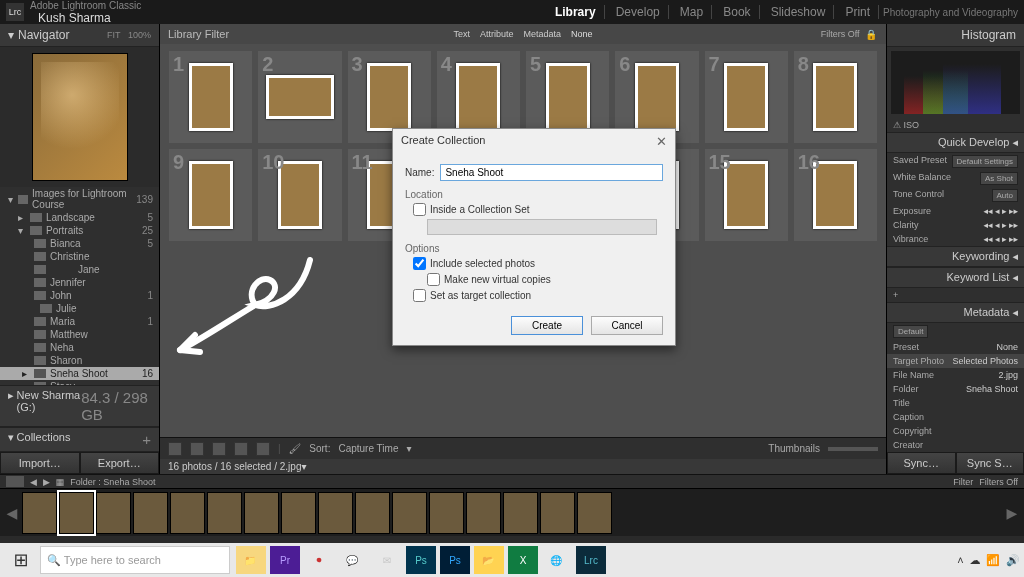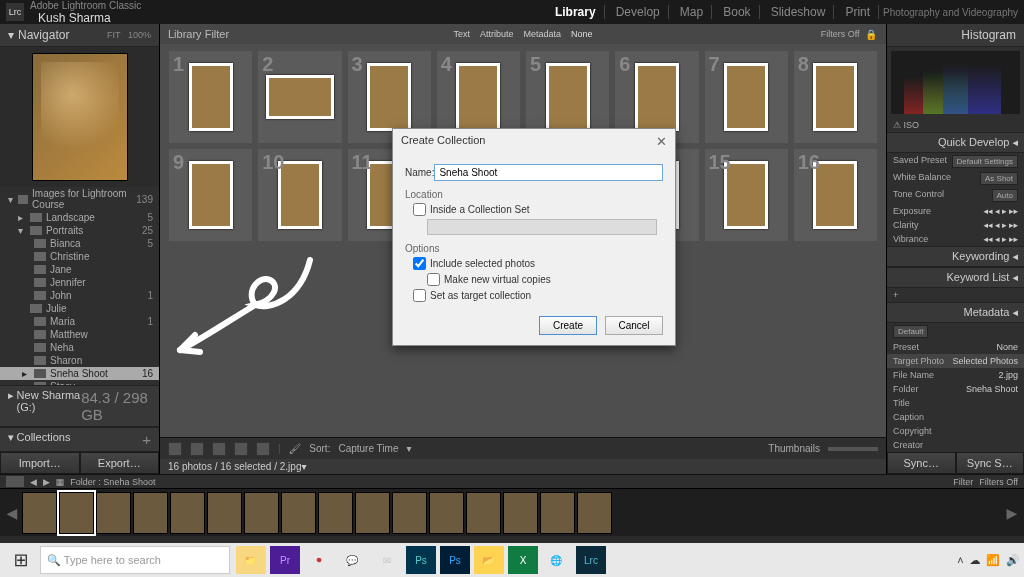--- a/index.html
+++ b/index.html
@@ -72,28 +72,28 @@
 .taskbar .search{ flex:0 0 190px; display:flex; align-items:center; background:#fff; border:1px solid #ccc; height:28px; padding:0 6px; color:#999; font-size:11px;}
 .taskbar .tb-icons{ display:flex; gap:4px; margin-left:4px;}
 .taskbar .tb-icons .ic{ width:30px;height:28px; display:flex;align-items:center;justify-content:center; font-size:10px;}
 .taskbar .tray{ margin-left:auto; display:flex; align-items:center; gap:6px; font-size:11px; color:#333;}
 
 .dialog { position:absolute; top:128px; left:392px; width:284px; background:#f0f0f0; border:1px solid #888; box-shadow:0 4px 10px rgba(0,0,0,.5); color:#333; font-size:11px;}
 .dialog .titlebar{ padding:5px 8px; font-size:11px; display:flex;}
 .dialog .titlebar .x{ margin-left:auto; color:#666; cursor:pointer; font-size:13px;}
 .dialog .body{ padding:6px 12px 10px 12px;}
 .dialog .row{ display:flex; align-items:center; margin:4px 0;}
-.dialog label{ font-size:10px; }
+.dialog label{ font-size:10px; margin-right:6px;}
 .dialog input[type=text]{ flex:1; border:1px solid #6aa7dd; padding:2px 4px; font-size:10px;}
 .dialog .sect{ font-size:10px; color:#666; margin-top:8px;}
 .dialog .cb{ margin:3px 0 3px 8px; font-size:10px; display:flex; align-items:center; gap:4px;}
 .dialog .cb.ind{ margin-left:22px;}
 .dialog .dd { background:#ddd; border:1px solid #bbb; height:16px; margin:2px 0 4px 22px; width:230px;}
 .dialog .btns{ display:flex; justify-content:flex-end; gap:8px; margin-top:14px;}
-.dialog .btns button{ width:58px; padding:3px 0; background:linear-gradient(#fdfdfd,#e4e4e4); border:1px solid #aaa; font-size:10px; cursor:pointer;}
+.dialog .btns button{ width:72px; padding:3px 0; background:linear-gradient(#fdfdfd,#e4e4e4); border:1px solid #aaa; font-size:10px; cursor:pointer;}
 .dialog .btns button.primary{ border:1px solid #4a90d9;}
 
 .annot { position:absolute; top:250px; left:160px; width:160px; height:120px; pointer-events:none;}
 .annot svg{ width:100%; height:100%;}
 </style>
 </head>
 <body>
 
 <div class="topbar">
   <div class="lrc">Lrc</div>
@@ -146,36 +146,36 @@
       <div class="item" style="padding-left:34px;">
           <span class="folder-ic"></span>
           <span>Bianca</span>
           <span class="count">5</span>
         </div>
       <div class="item" style="padding-left:34px;">
           <span class="folder-ic"></span>
           <span>Christine</span>
           <span class="count"></span>
         </div>
-      <div class="item" style="padding-left:34px;">
+      <div class="item" style="padding-left:34px;gap:28px;">
           <span class="folder-ic"></span>
           <span>Jane</span>
           <span class="count"></span>
         </div>
       <div class="item" style="padding-left:34px;">
           <span class="folder-ic"></span>
           <span>Jennifer</span>
           <span class="count"></span>
         </div>
       <div class="item" style="padding-left:34px;">
           <span class="folder-ic"></span>
           <span>John</span>
           <span class="count">1</span>
         </div>
-      <div class="item" style="padding-left:30px;">
+      <div class="item" style="padding-left:40px;">
           <span class="folder-ic"></span>
           <span>Julie</span>
           <span class="count"></span>
         </div>
       <div class="item" style="padding-left:34px;">
           <span class="folder-ic"></span>
           <span>Maria</span>
           <span class="count">1</span>
         </div>
       <div class="item" style="padding-left:34px;">

